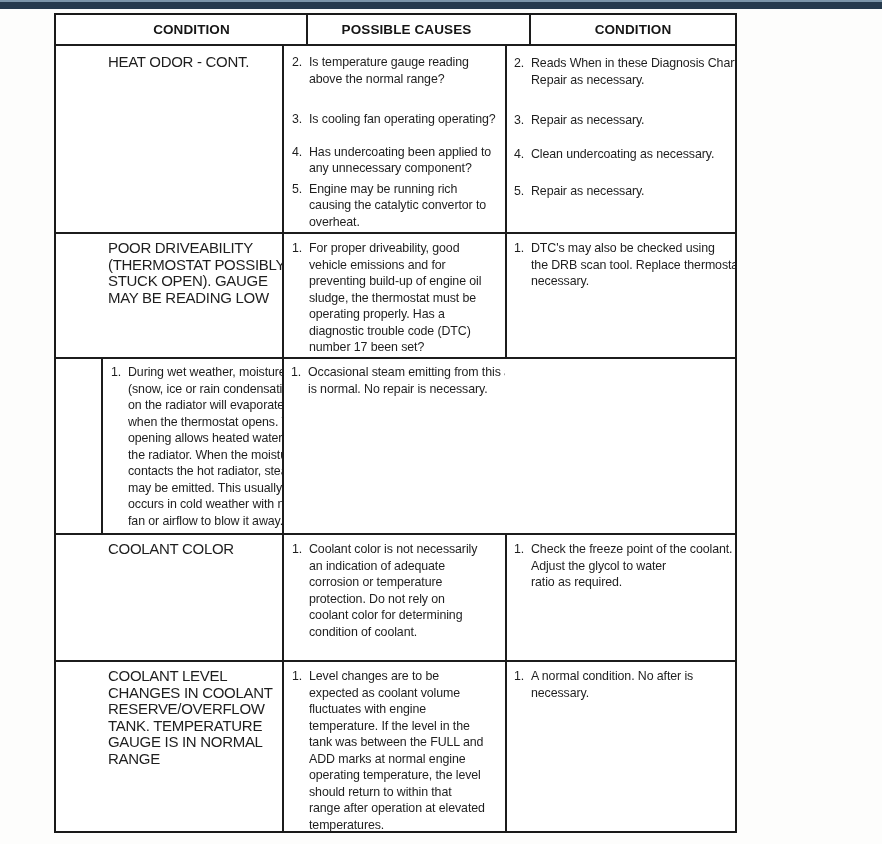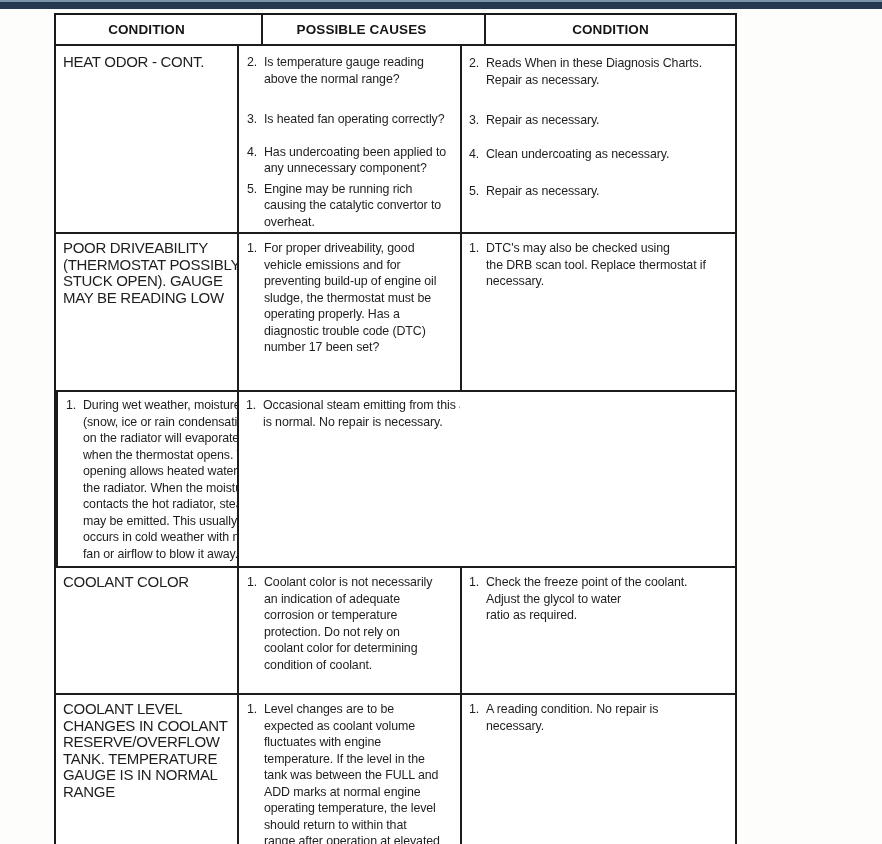--- a/index.html
+++ b/index.html
@@ -13,25 +13,26 @@
     position:absolute;left:0;top:0;width:882px;height:9px;
     background:#263a4d;border-top:2px solid #7c95a9;box-sizing:border-box;
   }
   .doc-table{
     position:absolute;left:54px;top:13px;width:683px;
     border:2px solid #191919;background:#fff;box-sizing:border-box;
   }
   .trow{
     display:grid;grid-template-columns:181px 223px 1fr;
     box-sizing:border-box;
+    padding-left:45px;
   }
   .trow + .trow{border-top:2px solid #1c1c1c;}
   .head{height:29px;}
   .r0{height:188px;}
-  .r1{height:158px;--pt:6px;}
+  .r1{height:125px;--pt:6px;}
   .r2{height:176px;--pt:5px;}
   .r3{height:127px;--pt:6px;}
   .r4{height:171px;--pt:6px;}
   .th{
     display:flex;align-items:center;justify-content:center;
     font-weight:bold;font-size:13.5px;letter-spacing:0.1px;color:#151515;
     overflow:hidden;
   }
   .th + .th{border-left:2px solid #1c1c1c;margin-left:24px;}
   .cell{
@@ -70,21 +71,21 @@
   <div class="trow r0">
     <div class="cell cond">HEAT ODOR - CONT.</div>
     <div class="cell causes">
       <div class="item">
         <span class="num">2.</span>
         <span class="txt">Is temperature gauge reading
 above the normal range?</span>
       </div>
       <div class="item">
         <span class="num">3.</span>
-        <span class="txt">Is heated fan operating correctly?</span>
+        <span class="txt">Is cooling fan operating operating?</span>
       </div>
       <div class="item">
         <span class="num">4.</span>
         <span class="txt">Has undercoating been applied to
 any unnecessary component?</span>
       </div>
       <div class="item">
         <span class="num">5.</span>
         <span class="txt">Engine may be running rich
 causing the catalytic convertor to
@@ -205,19 +206,19 @@
 ADD marks at normal engine
 operating temperature, the level
 should return to within that
 range after operation at elevated
 temperatures.</span>
       </div>
     </div>
     <div class="cell corrs">
       <div class="item">
         <span class="num">1.</span>
-        <span class="txt">A reading condition. No repair is
+        <span class="txt">A normal condition. No after is
 necessary.</span>
       </div>
     </div>
   </div>
 
 </div>
 
 </body></html>

